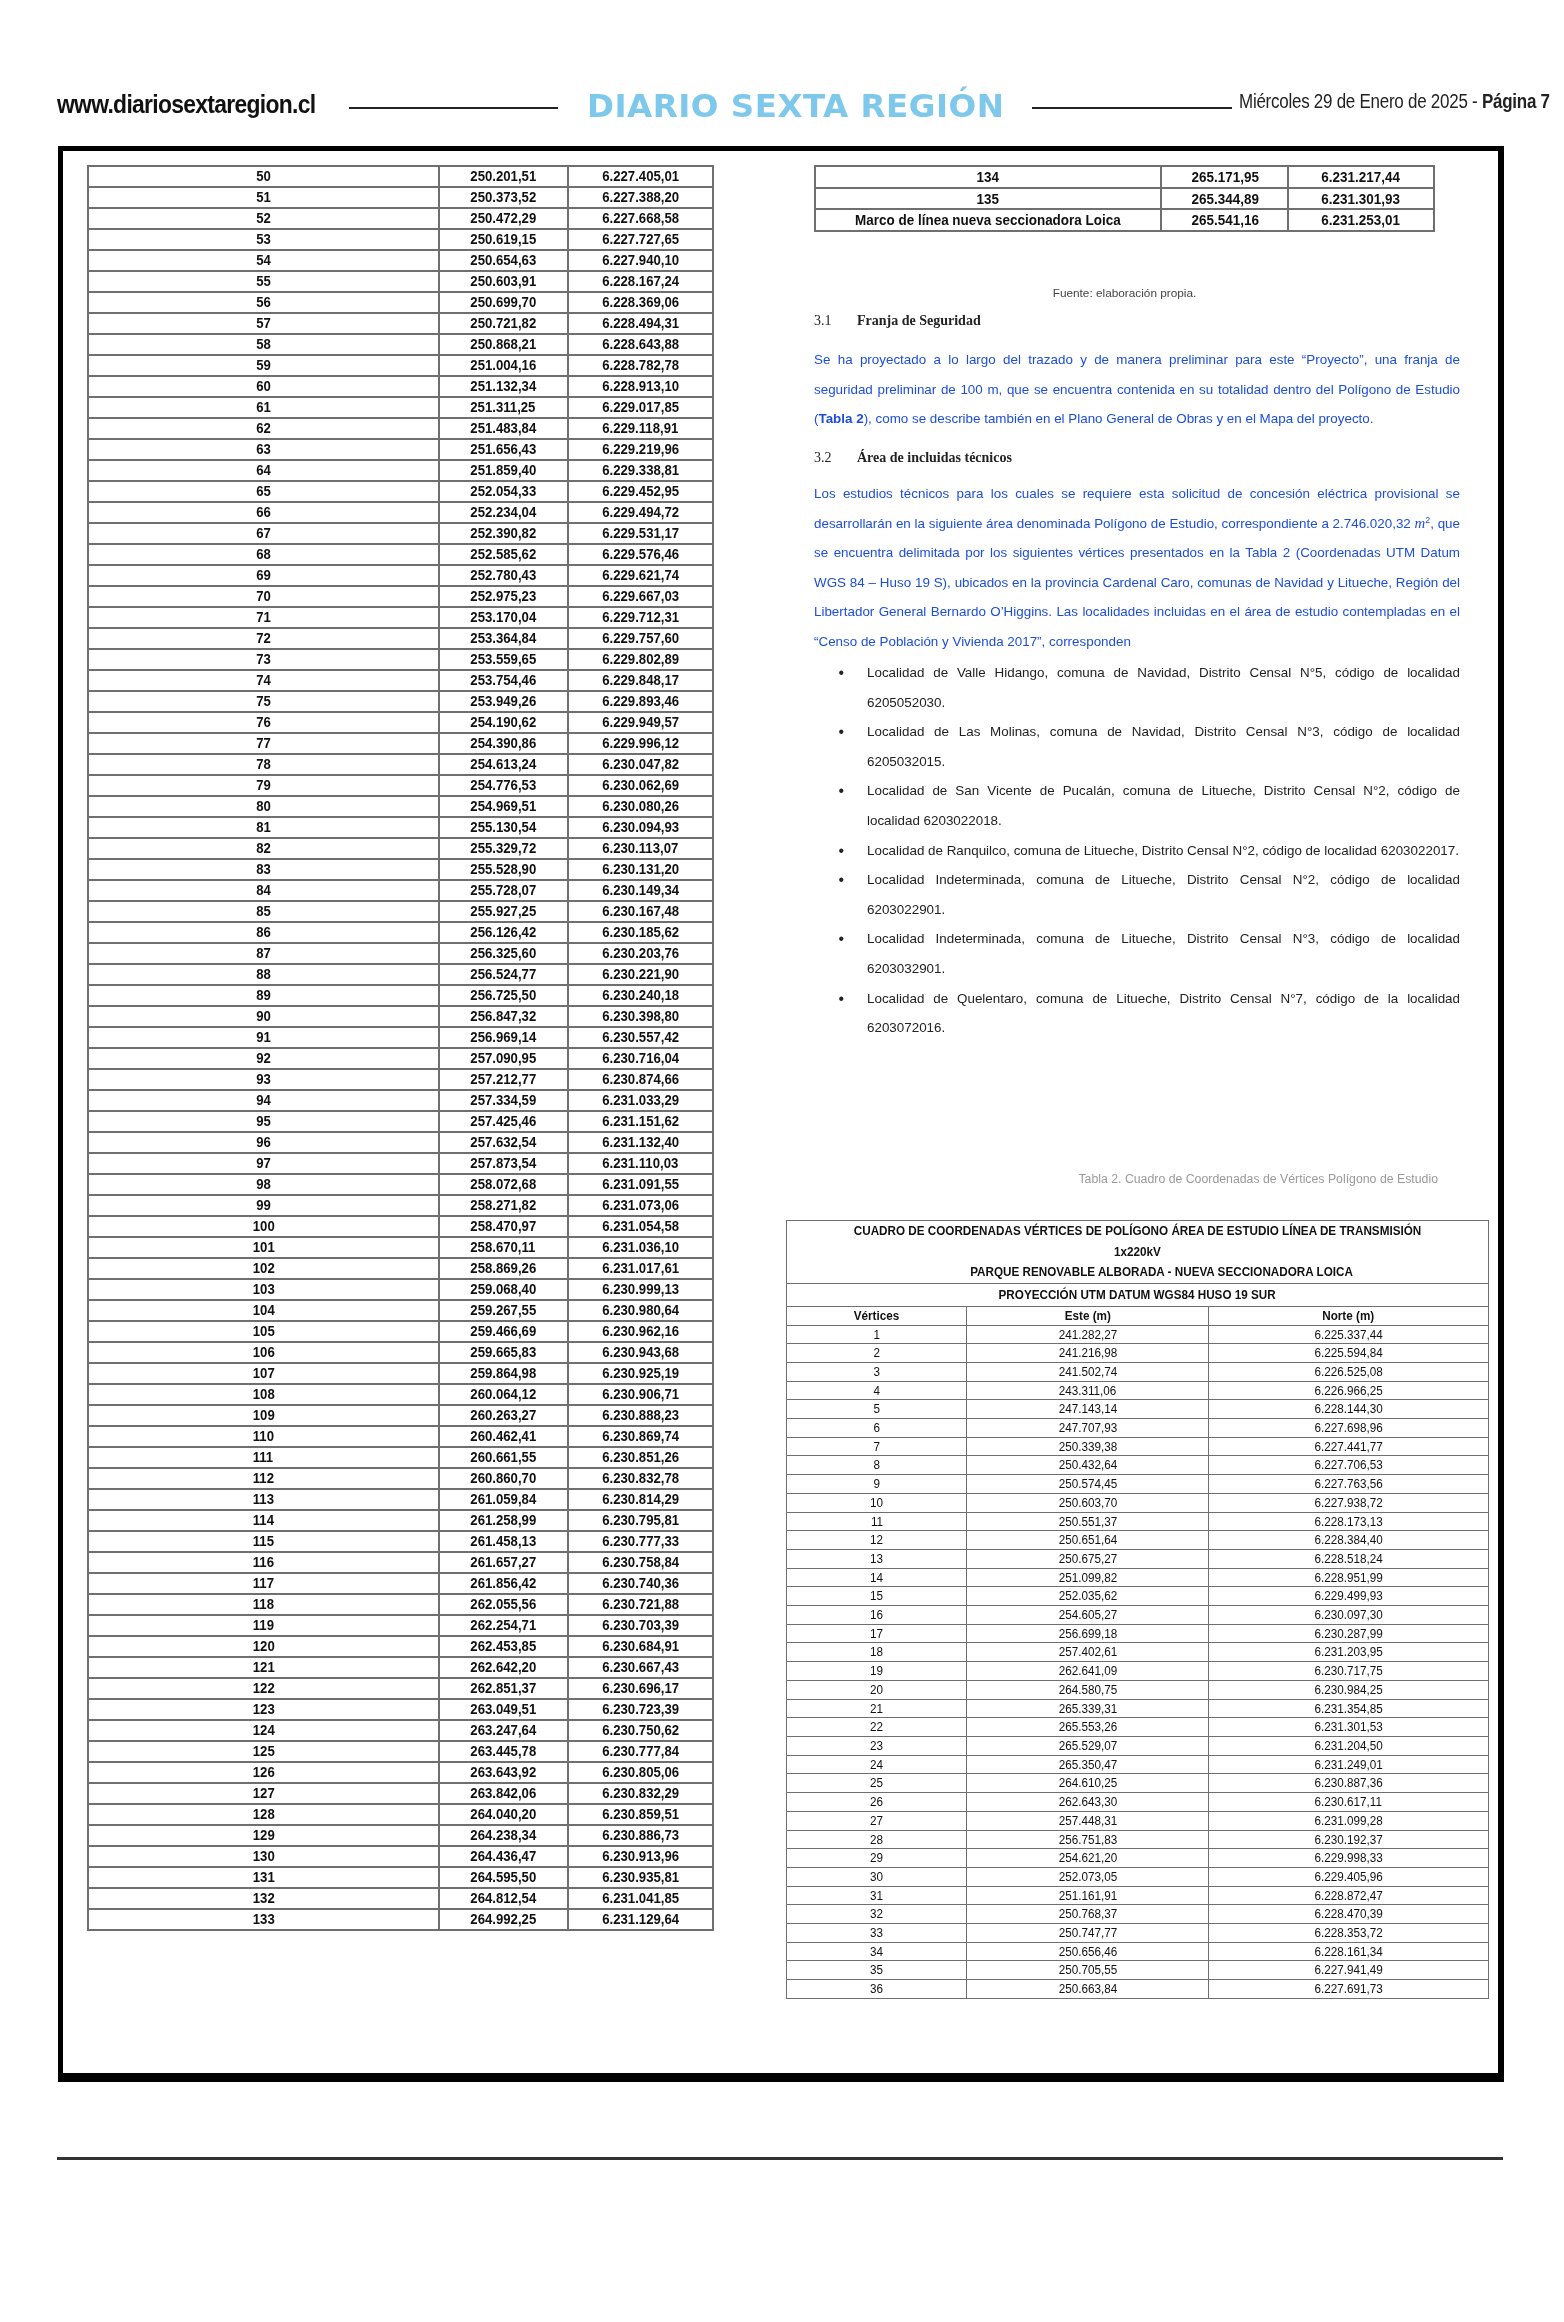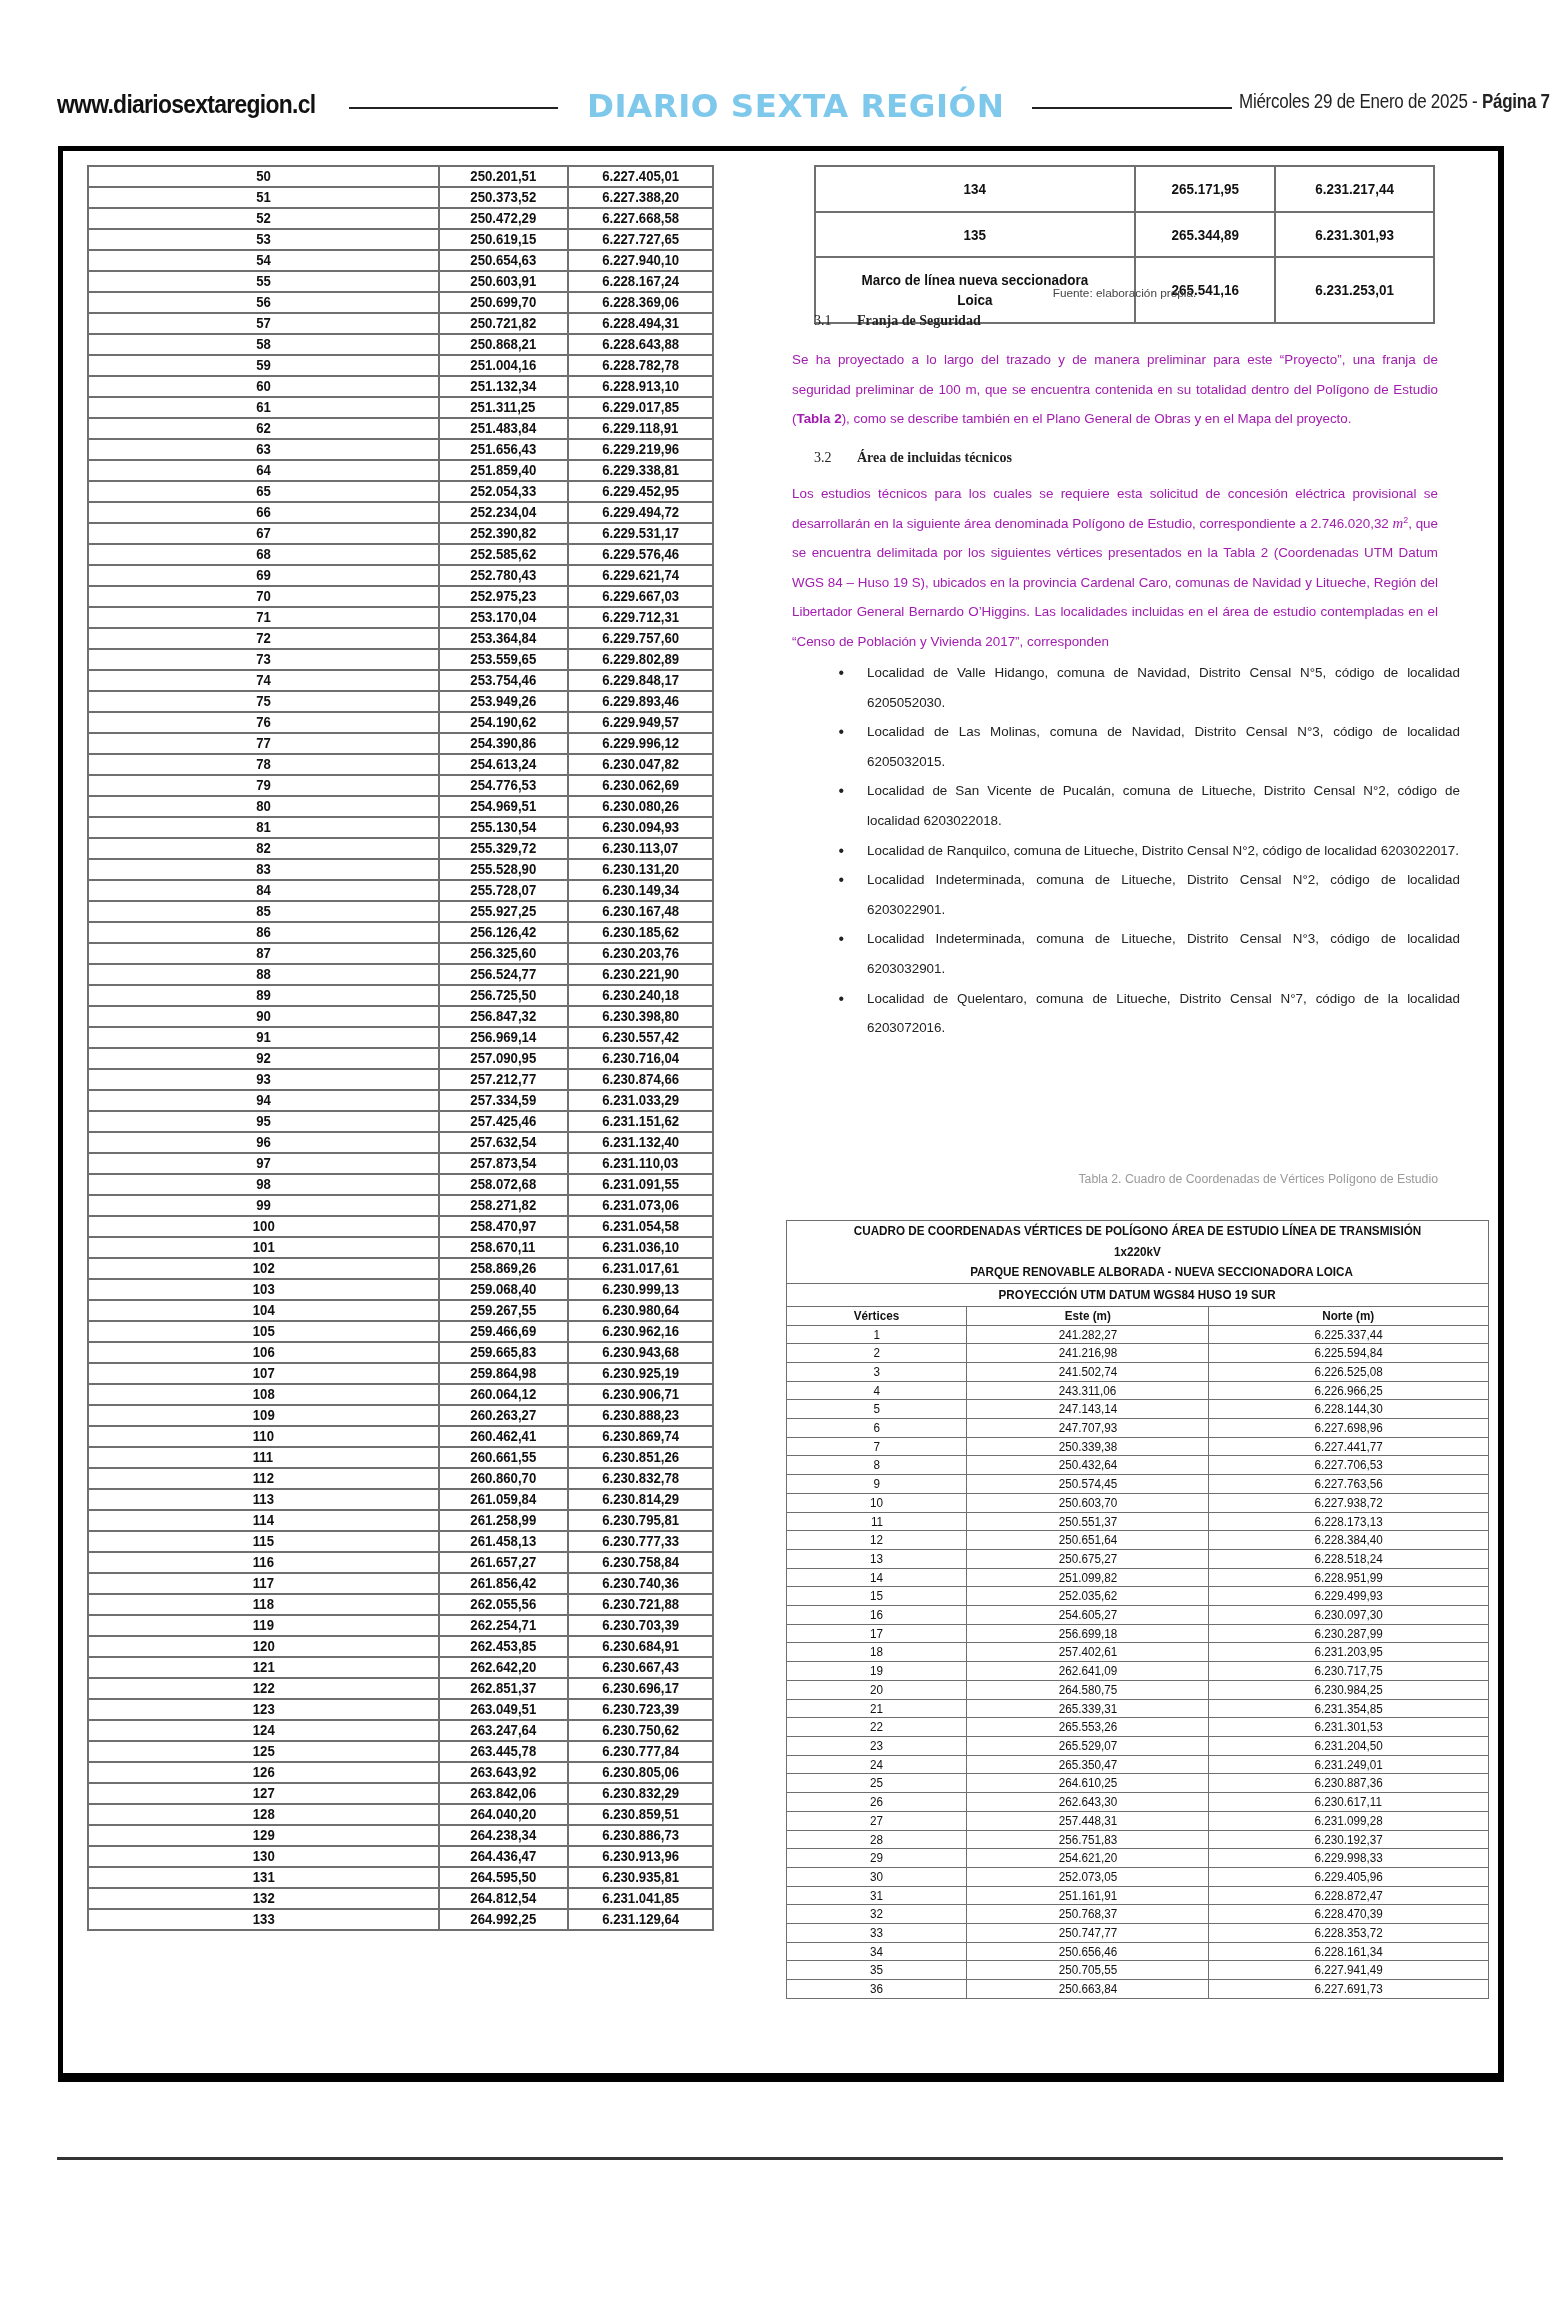--- a/index.html
+++ b/index.html
@@ -21,30 +21,30 @@
   table { border-collapse: collapse; }
   .lt { position: absolute; left: 87px; top: 165px; width: 627px; }
   .lt td { border: 2px solid #6f6f6f; height: 19px; padding: 0; font-weight: bold; font-size: 15.3px; text-align: center; line-height: 18.7px; font-family: "Liberation Sans", sans-serif; }
   .lt td.c1 { width: 354px; }
   .lt td.c2 { width: 128px; }
   .lt td.c3 { width: 144px; }
   .lt td span { display: inline-block; transform: scaleX(0.86); }
 
   
   .rt { position: absolute; left: 814px; top: 165px; width: 621px; }
-  .rt td { border: 2px solid #6f6f6f; height: 19.7px; padding: 12px; font-weight: bold; font-size: 15.3px; text-align: center; line-height: 19.7px; }
+  .rt td { border: 2px solid #6f6f6f; height: 19.7px; padding: 0; font-weight: bold; font-size: 15.3px; text-align: center; line-height: 19.7px; }
   .rt td.c1 { width: 350px; }
   .rt td.c2 { width: 126px; }
   .rt td.c3 { width: 145px; }
   .rt td span { display: inline-block; transform: scaleX(0.88); }
 
   .source { position: absolute; left: 814px; top: 286px; width: 621px; text-align: center; font-size: 11.8px; color: #444; }
 
   
-  .txt { position: absolute; left: 792px; width: 646px; font-family: "Liberation Sans", sans-serif; font-size: 13.4px; line-height: 29.6px; color: #a21caf; text-align: justify; }
+  .txt { position: absolute; left: 814px; width: 646px; font-family: "Liberation Sans", sans-serif; font-size: 13.4px; line-height: 29.6px; color: #1d4ed8; text-align: justify; }
   .h3 { position: absolute; left: 814px; font-family: "Liberation Serif", serif; font-size: 14px; color: #222; }
   .h3 .num { display: inline-block; width: 43px; font-weight: normal; }
   .h3 .ttl { font-weight: bold; }
   .p1 { top: 345px; }
   .p2 { top: 479px; }
   .bullets { position: absolute; left: 814px; top: 658px; width: 646px; margin: 0; padding: 0; list-style: none; font-size: 13.4px; line-height: 29.6px; color: #222; }
   .bullets li { position: relative; padding-left: 53px; text-align: justify; margin-bottom: 0; }
   .bullets li::before { content: "\2022"; position: absolute; left: 24.6px; top: 0; font-size: 15.8px; }
 
   .caption { position: absolute; left: 792px; top: 1172px; width: 646px; text-align: right; font-size: 12.3px; color: #9a9a9a; }

